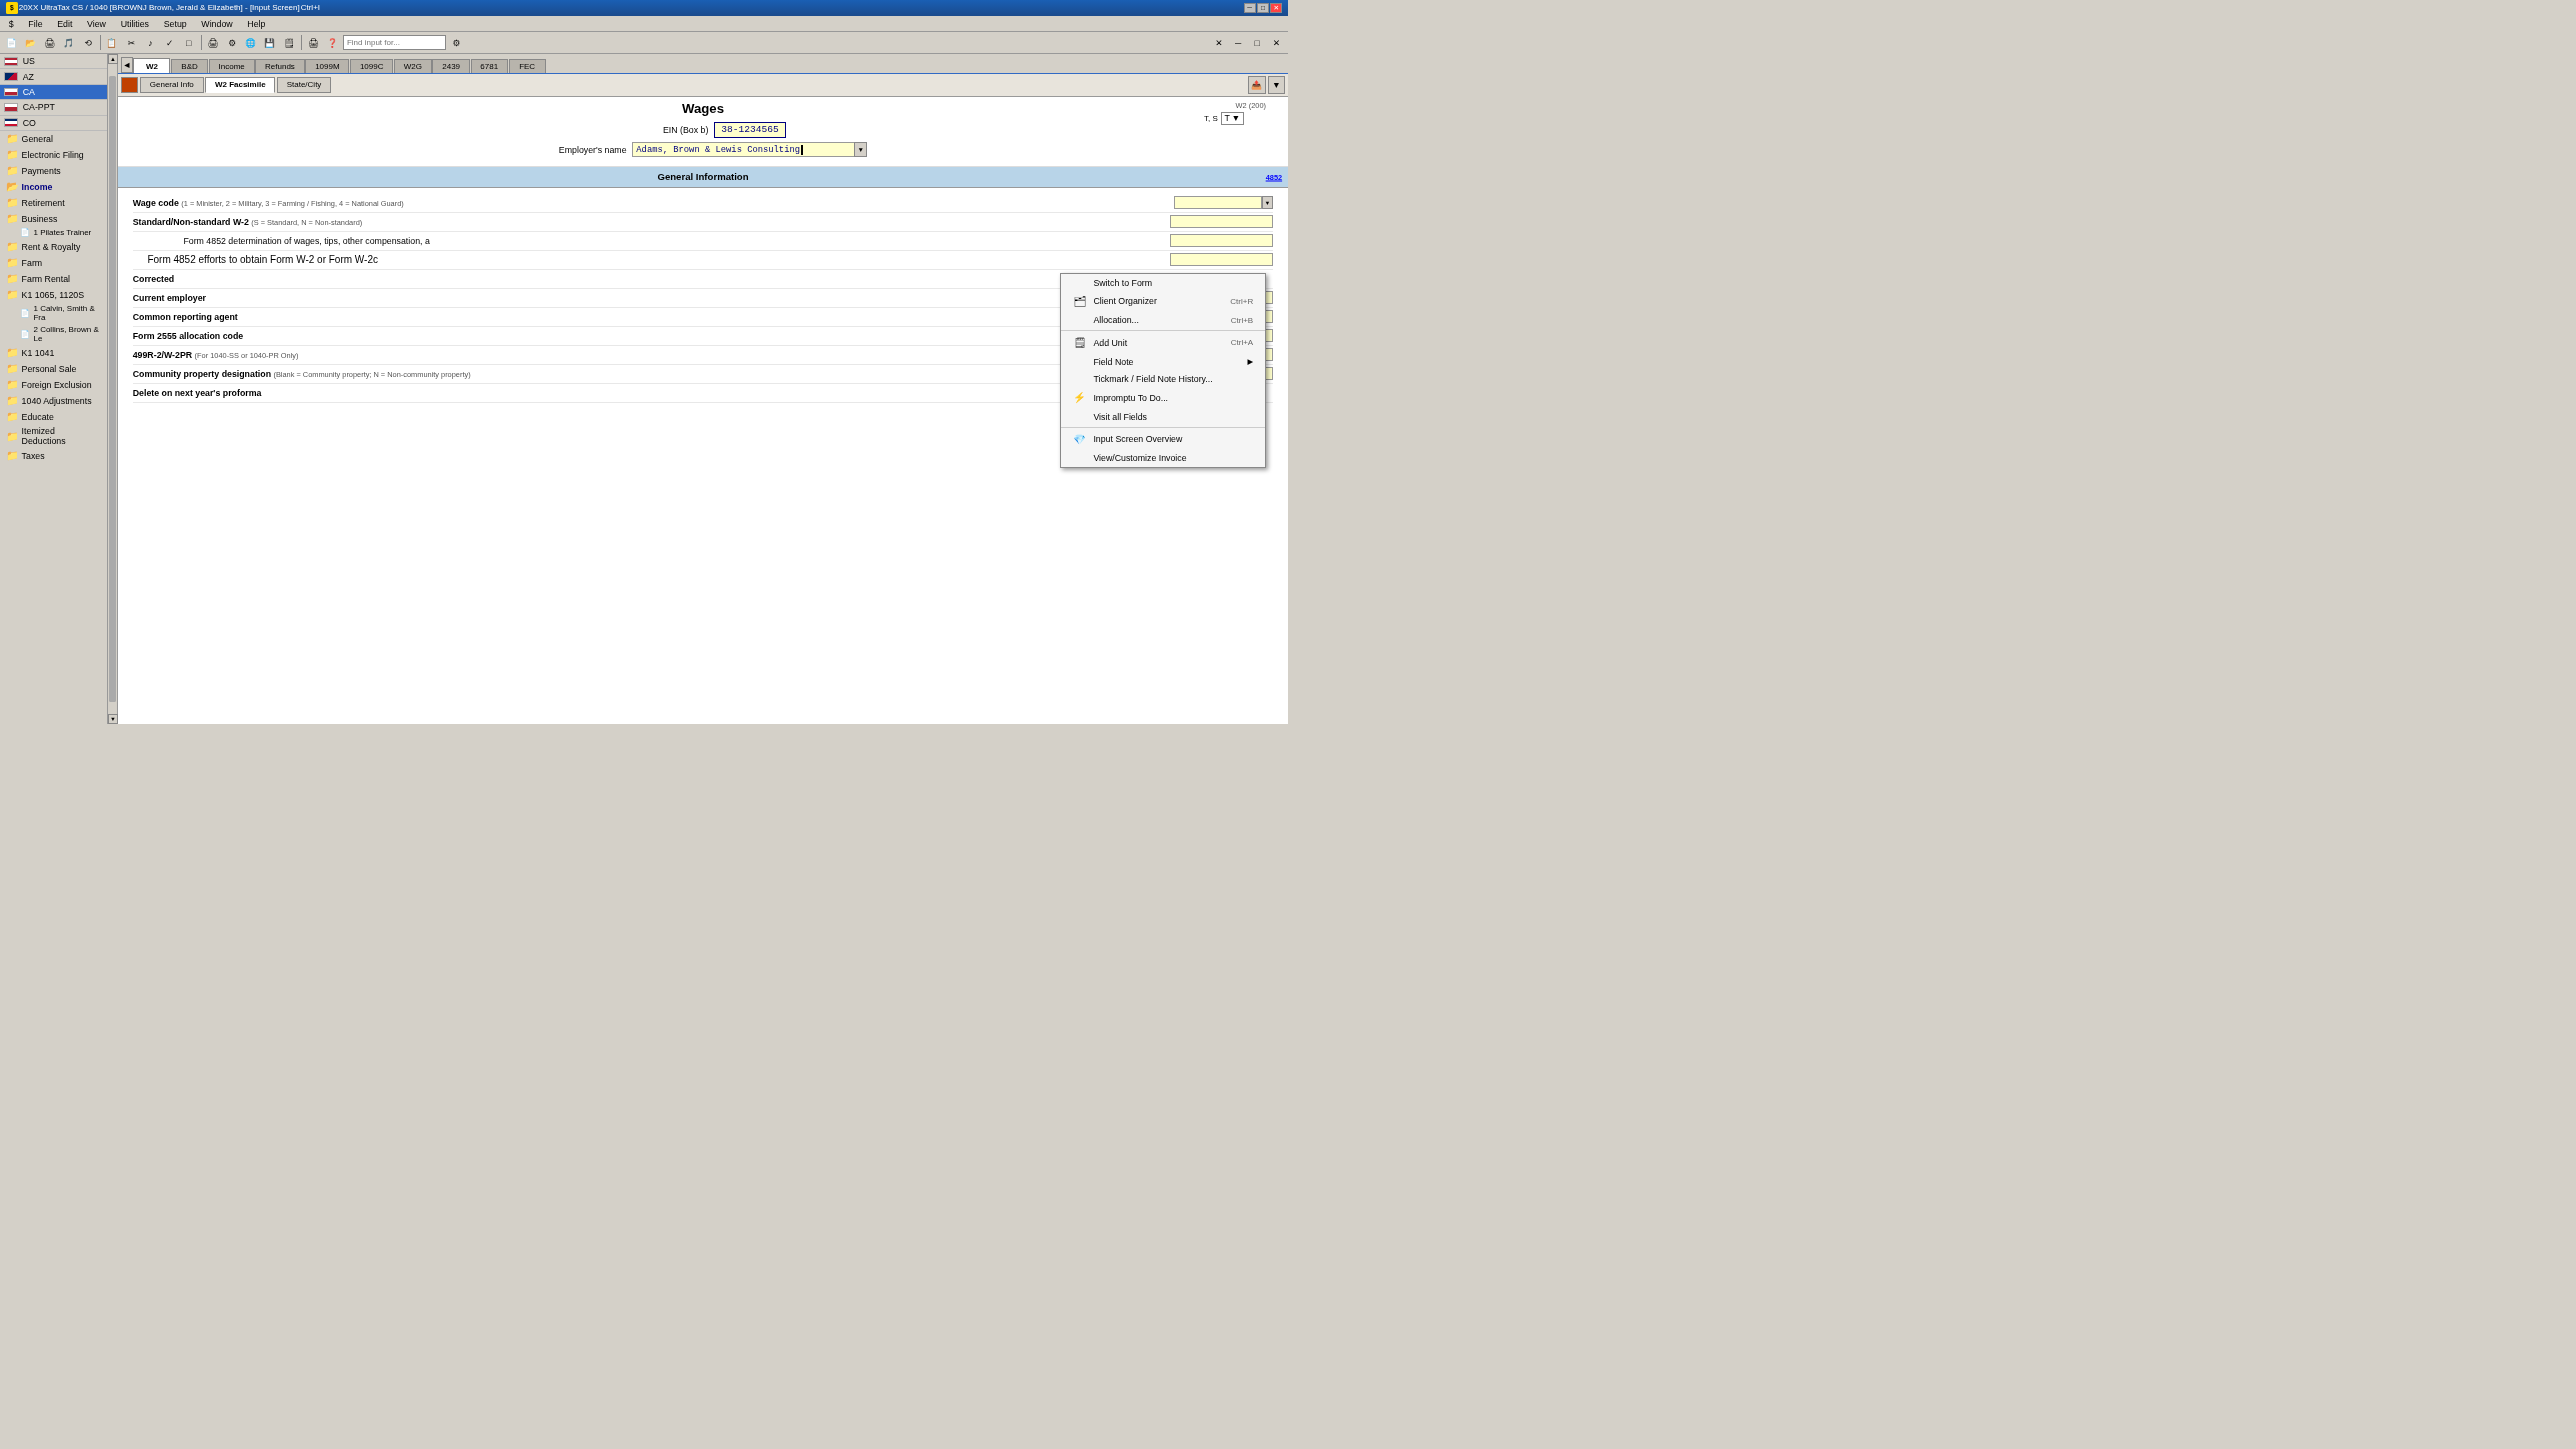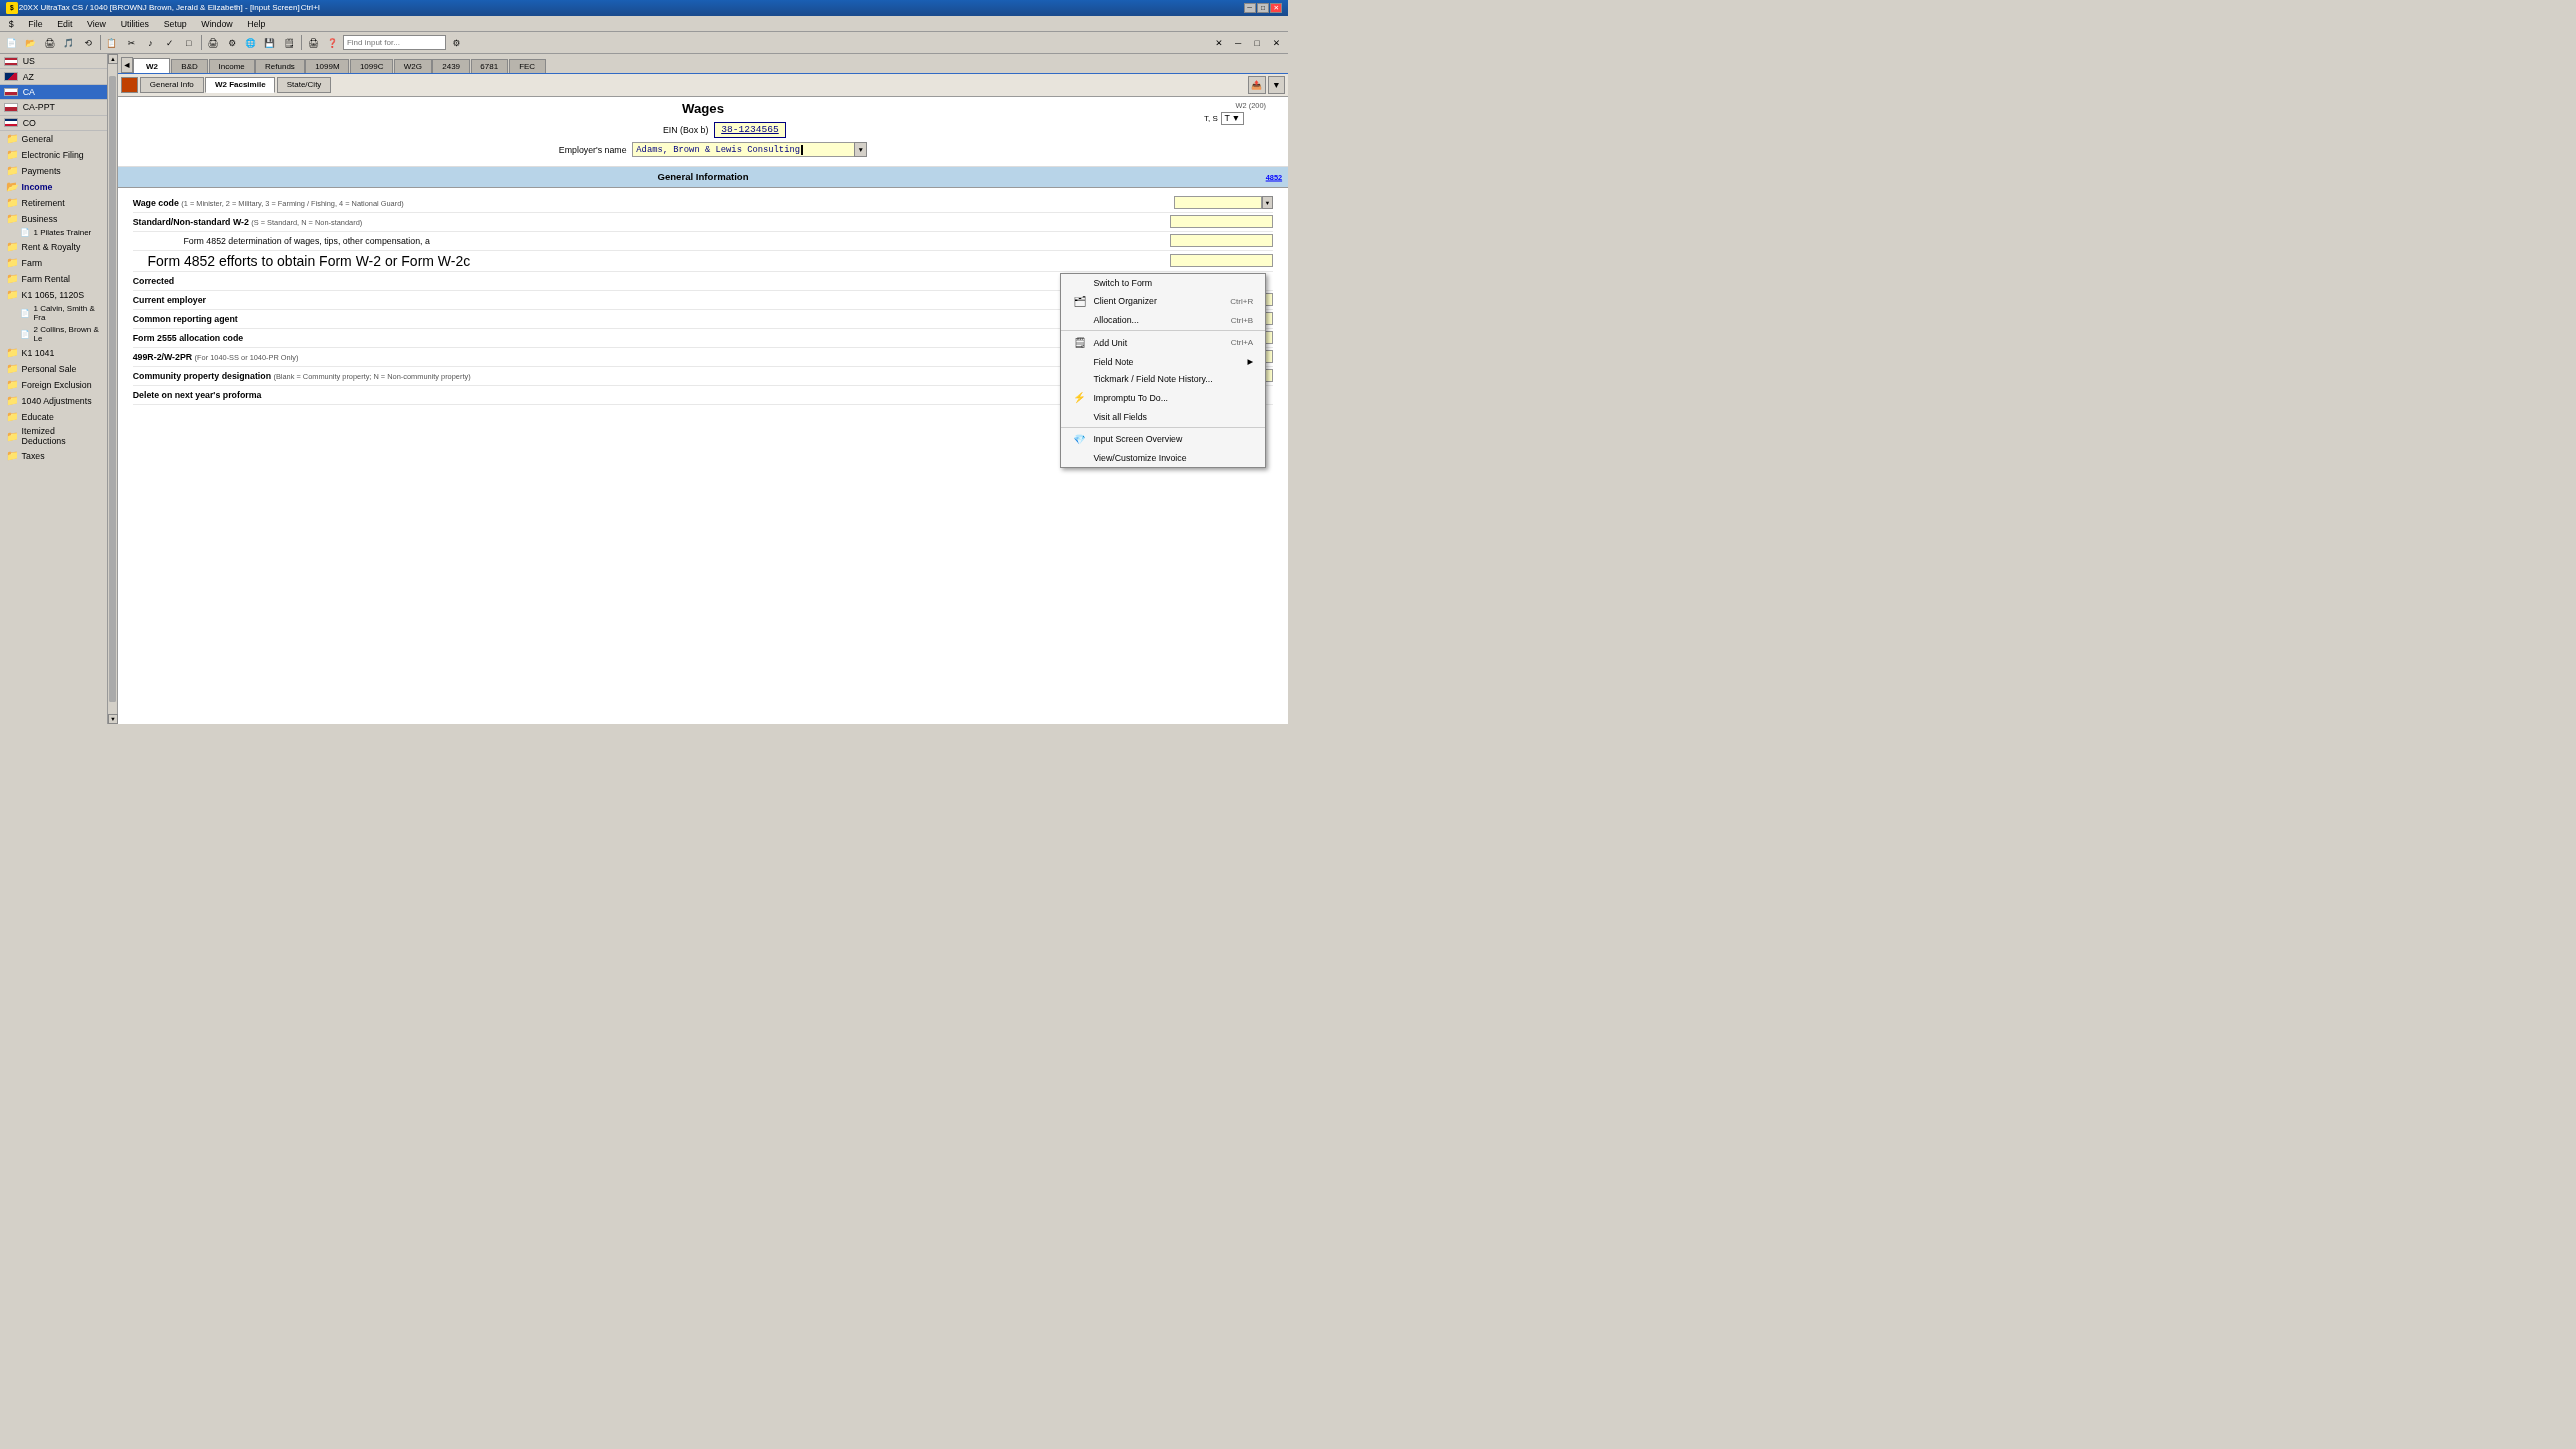--- a/index.html
+++ b/index.html
@@ -427,21 +427,21 @@
         <div style="position:absolute; right:44px; top:14.7px; font-size:8px; display:flex; align-items:center; gap:2.9px;">
           <span>T, S</span>
           <div class="t-dropdown">
             <span>T</span>
             <span>▼</span>
           </div>
         </div>
 
         <div class="field-row" style="margin-top:5.9px; justify-content:center;">
           <span class="field-label">EIN (Box b)</span>
-          <div style="border:1.5px solid #000080; background:#ffffcc; padding:1.5px 5.9px; font-family:'Courier New',monospace; color:#000080; font-size:9.6px;text-decoration:underline;">38-1234565</div>
+          <div style="border:1.5px solid #000080; background:#ffffcc; padding:1.5px 5.9px; font-family:'Courier New',monospace; color:#000080; font-size:9.6px;">38-1234565</div>
         </div>
 
         <div class="field-row" style="justify-content:center;">
           <span class="field-label">Employer's name</span>
           <div style="position:relative; display:inline-flex;">
             <div style="border:0.7px solid #999; background:#ffffcc; padding:1.5px 16px 1.5px 2.9px; font-family:'Courier New',monospace; color:#000080; font-size:8.8px; width:235px; display:flex; align-items:center;">
               <span>Adams, Brown &amp; Lewis Consulting</span>
               <span style="display:inline-block; width:1.5px; height:10.3px; background:#000; margin-left:1.5px;"></span>
             </div>
             <div style="position:absolute; right:0; top:0; width:13.2px; height:100%; background:#d4d0c8; border-left:0.7px solid #888; border:0.7px solid #888; display:flex; align-items:center; justify-content:center; font-size:6.6px;">▼</div>
@@ -475,21 +475,21 @@
           </div>
 
           <div class="form-field-row" style="padding-left:14.7px;">
             <div class="form-field-label" style="font-size:8.8px;margin-left:36px;">
               Form 4852 determination of wages, tips, other compensation, a
             </div>
             <div class="form-field-input"></div>
           </div>
 
           <div class="form-field-row" style="padding-left:14.7px;">
-            <div class="form-field-label" style="font-size:14px;">
+            <div class="form-field-label" style="font-size:10px;">
               Form 4852 efforts to obtain Form W-2 or Form W-2c
             </div>
             <div class="form-field-input"></div>
           </div>
 
           <div class="form-field-row">
             <div class="form-field-label"><b>Corrected</b></div>
             <div style="width:88px; display:flex; align-items:center; padding-left:7.4px;">
               <div class="checkbox"></div>
             </div>

